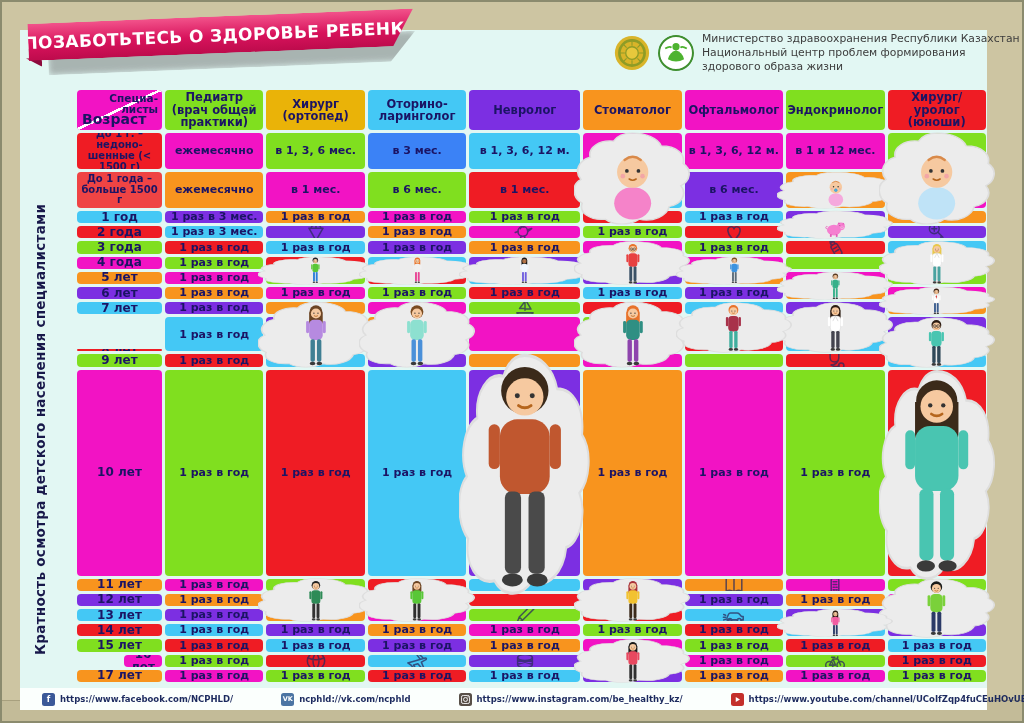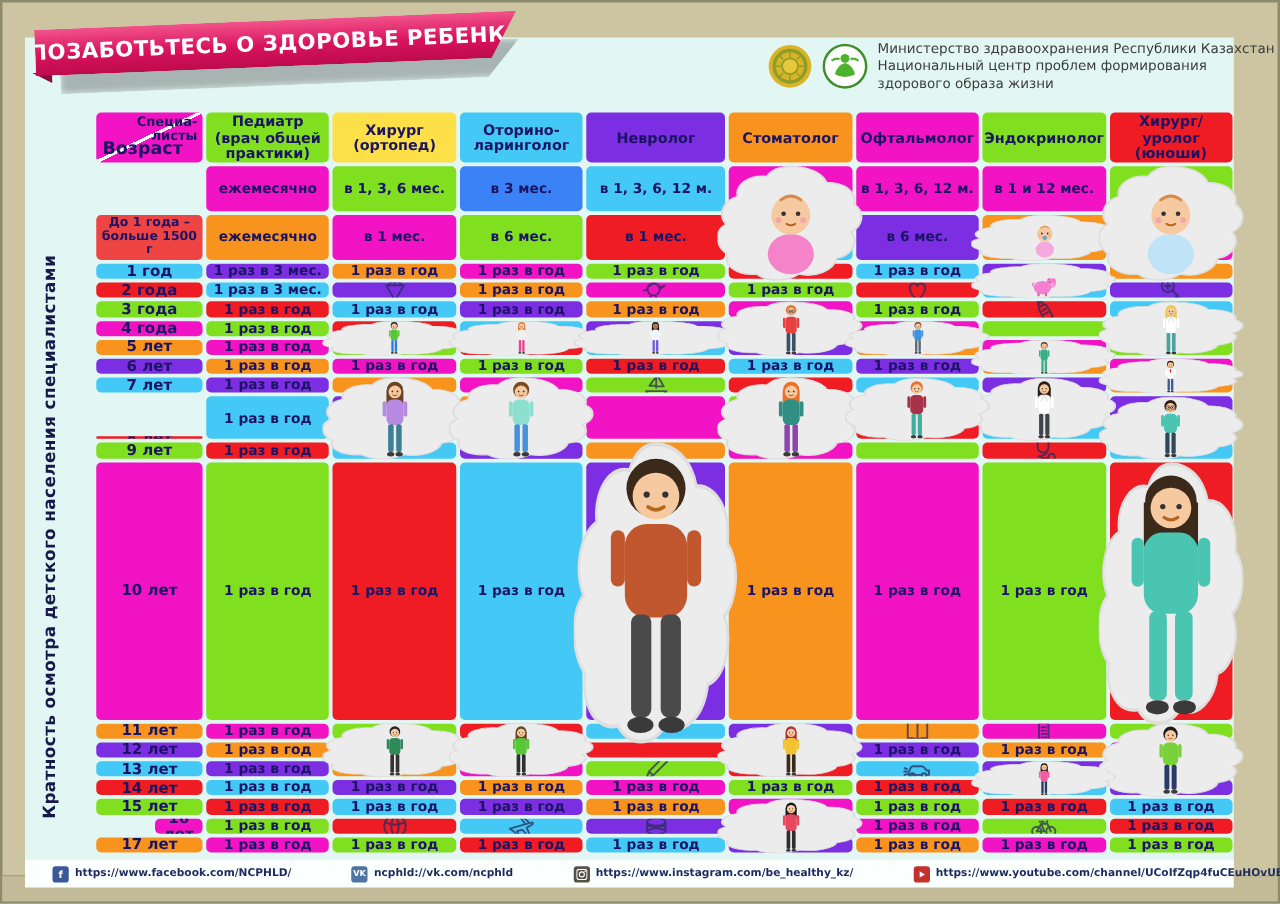--- a/index.html
+++ b/index.html
@@ -100,27 +100,28 @@
 
   <div class="side-caption">Кратность осмотра детского населения специалистами</div>
 
   <div class="grid" id="grid">
       <div class="cell corner" style="grid-area: 1 / 1; background: rgb(242, 19, 196);">
         <div class="corner-diag"></div>
         <div class="corner-spec">Специа-листы</div>
         <div class="corner-age">Возраст</div>
       </div>
       <div class="cell head" style="grid-area: 1 / 2; background: rgb(128, 223, 31);">Педиатр (врач общей практики)</div>
-      <div class="cell head" style="grid-area: 1 / 3; background: #fde047;">Хирург (ортопед)</div>
+      <div class="cell head" style="grid-area: 1 / 3; background: #eab308;">Хирург (ортопед)</div>
       <div class="cell head" style="grid-area: 1 / 4; background: rgb(68, 200, 245);">Оторино-ларинголог</div>
       <div class="cell head" style="grid-area: 1 / 6; background: rgb(248, 148, 30);">Стоматолог</div>
       <div class="cell head" style="grid-area: 1 / 5; background: rgb(124, 47, 226);">Невролог</div>
       <div class="cell head" style="grid-area: 1 / 7; background: rgb(242, 19, 196);">Офтальмолог</div>
       <div class="cell head" style="grid-area: 1 / 8; background: rgb(128, 223, 31);">Эндокринолог</div>
       <div class="cell head" style="grid-area: 1 / 9; background: rgb(239, 28, 36);">Хирург/уролог (юноши)</div>
+      <div class="cell age small" style="grid-area: 2 / 1; background: rgb(239, 28, 36);">До 1 г. – недоно-шенные (&lt; 1500 г)</div>
       <div class="cell" style="grid-area: 2 / 2; background: rgb(242, 19, 196);">ежемесячно</div>
       <div class="cell" style="grid-area: 2 / 3; background: rgb(128, 223, 31);">в 1, 3, 6 мес.</div>
       <div class="cell" style="grid-area: 2 / 4; background: #3b82f6;">в 3 мес.</div>
       <div class="cell" style="grid-area: 2 / 5; background: rgb(68, 200, 245);">в 1, 3, 6, 12 м.</div>
       <div class="cell" style="grid-area: 2 / 6; background: rgb(242, 19, 196);"></div>
       <div class="cell" style="grid-area: 2 / 7; background: rgb(242, 19, 196);">в 1, 3, 6, 12 м.</div>
       <div class="cell" style="grid-area: 2 / 8; background: rgb(242, 19, 196);">в 1 и 12 мес.</div>
       <div class="cell" style="grid-area: 2 / 9; background: rgb(128, 223, 31);"></div>
       <div class="cell age small" style="grid-area: 3 / 1; background: #ef4444;">До 1 года – больше 1500 г</div>
       <div class="cell" style="grid-area: 3 / 2; background: rgb(248, 148, 30);">ежемесячно</div>

